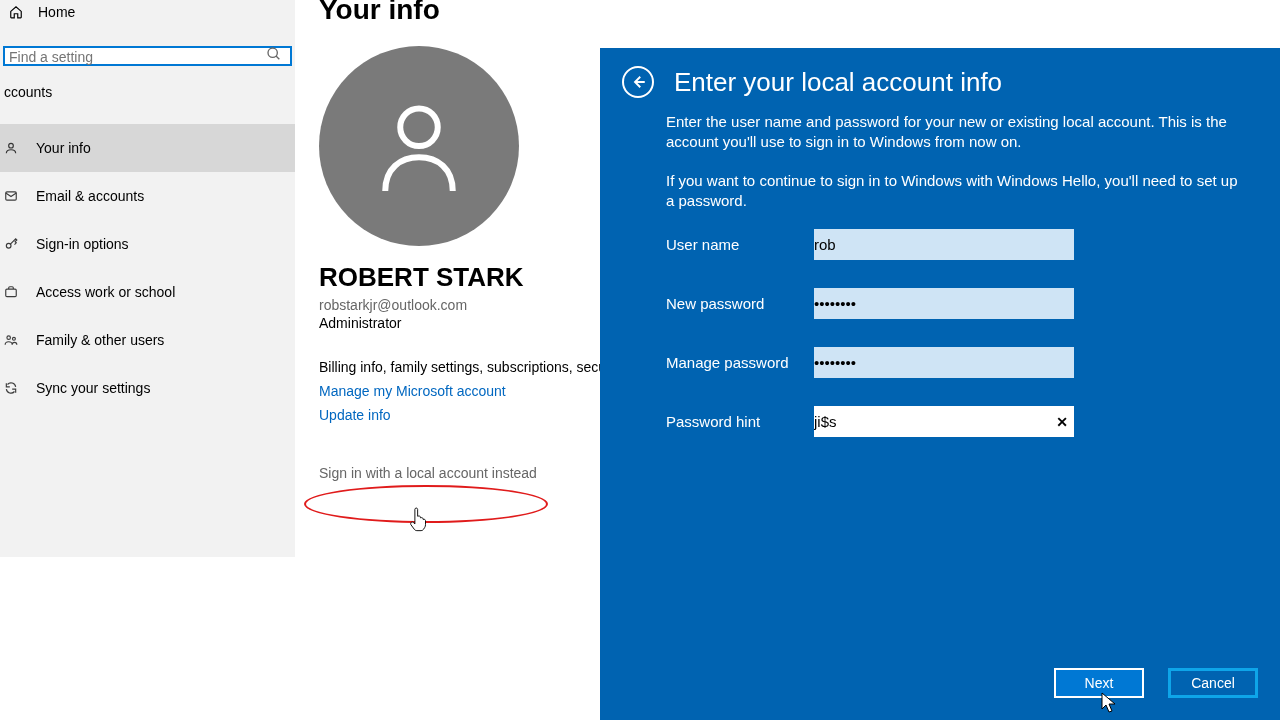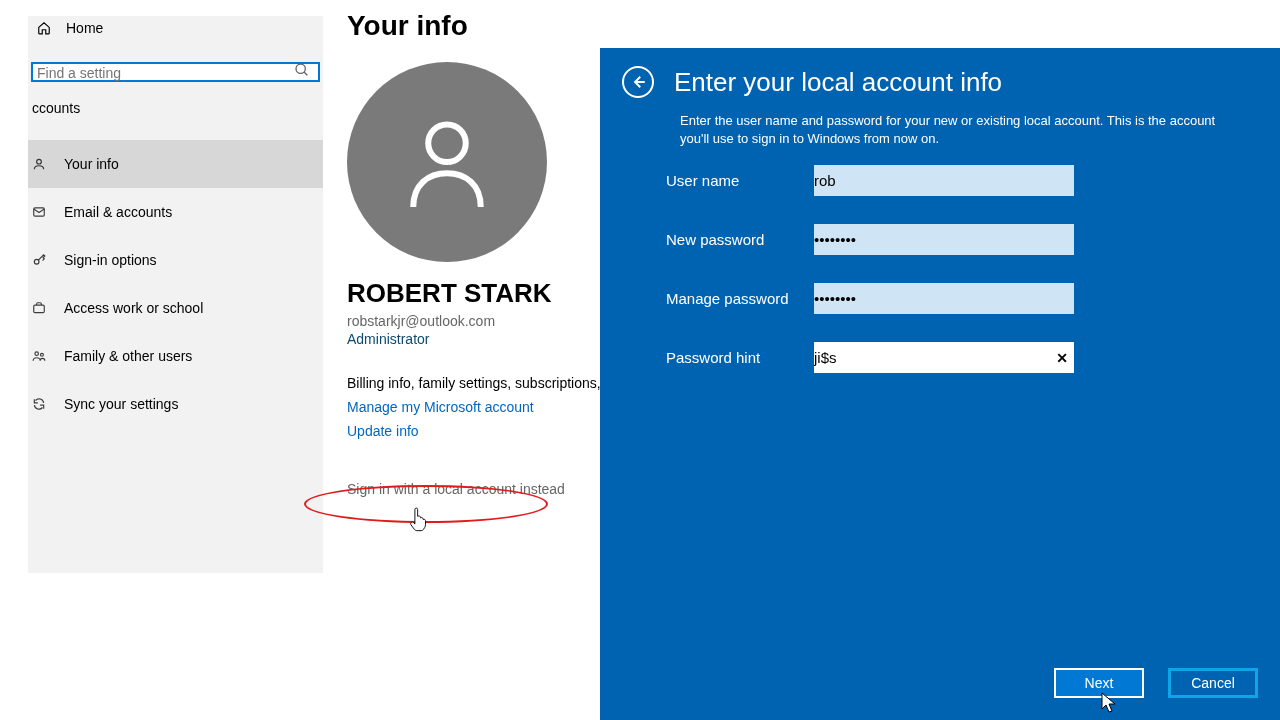--- a/index.html
+++ b/index.html
@@ -1,19 +1,19 @@
 <!DOCTYPE html>
 <html><head>
 <meta charset="utf-8">
 <style>
   * { box-sizing: border-box; margin: 0; padding: 0; font-family: "Segoe UI", sans-serif; }
   body { width: 1280px; height: 720px; overflow: hidden; background: #fff; position: relative; }
 
   
-  .settings-window { position: absolute; left: 0; top: 16px; width: 760px; height: 557px; display: flex; background:#fff;padding-left:28px; }
+  .settings-window { position: absolute; left: 0; top: 0; width: 760px; height: 557px; display: flex; background:#fff; }
   .sidebar { width: 295px; height: 557px; background: #f2f2f2; padding-top: 0; }
   .home-row { display:flex; align-items:center; gap:14px; padding:0 8px; height:24px; }
   .home-row .icon { width:16px; display:flex; justify-content:center; }
   .home-row span { font-size:14px; }
 
   .search-wrap { padding:0 3px; margin-top:22px; margin-bottom:18px; }
   .search-box { height:20px; border:2px solid #0078d4; background:#fff; position:relative; }
   .search-box input { border:none; outline:none; width:calc(100% - 30px); height:100%; padding-left:4px; font-size:14px; background:transparent; }
   .search-box .mag { position:absolute; right:8px; top:50%; transform:translateY(-50%); }
 
@@ -23,36 +23,36 @@
   .nav-item.selected { background:#d7d7d7; }
   .nav-item .icon { width:14px; display:flex; justify-content:flex-start; opacity:.75; }
 
   .content { flex:1; padding-left:24px; padding-top:0; }
   .page-title { font-size:28px; font-weight:600; margin-top:-6px; }
 
   .avatar { width:200px; height:200px; border-radius:50%; background:#7a7a7a; margin-top:20px; display:flex; align-items:center; justify-content:center; }
 
   .username-big { font-size:26px; font-weight:600; margin-top:16px; }
   .email-line { font-size:14px; color:#666; margin-top:4px; }
-  .role-line  { font-size:14px; color:#0c4a6e; margin-top:2px; }
+  .role-line  { font-size:14px; color:#000000; margin-top:2px; }
 
   .plain-line { font-size:14px; margin-top:28px; white-space:nowrap; }
   .link-line  { font-size:14px; color:#0067c0; margin-top:8px; cursor:pointer; }
   .plain-line2{ font-size:14px; margin-top:20px; white-space:nowrap; }
 
   .local-acc-link { display:inline-block; font-size:14px; color:#666; margin-top:42px; cursor:pointer; }
   .red-ring { position:absolute; border:2px solid #e01b1b; border-radius:50%/50%; width:244px; height:38px; left:304px; top:485px; pointer-events:none; }
 
   
   .dialog { position:absolute; left:600px; top:48px; right:0; bottom:0; background:#0063b1; color:#fff; padding:18px 22px 0 22px; }
   .dlg-head { display:flex; align-items:center; gap:20px; margin-bottom:14px; }
   .dlg-title { font-size:26px; font-weight:400; }
   .back-btn { width:32px; height:32px; border:2px solid #fff; border-radius:50%; display:flex; align-items:center; justify-content:center; cursor:pointer; }
 
-  .dlg-p { font-size:13px; line-height:1.35; margin-left:58px; margin-right:20px; margin-bottom:18px; }
+  .dlg-p { font-size:15px; line-height:1.35; margin-left:44px; margin-right:20px; margin-bottom:18px; }
 
   .form-row { display:flex; align-items:center; margin-left:44px; margin-bottom:28px; }
   .form-row label { width:148px; font-size:15px; }
   .inp { width:260px; height:31px; background:#cfe4f5; border:none; font-size:15px; padding:0 0; color:#000; }
   .inp.light { background:#fff; }
   .inp-wrap { position:relative; width:260px; }
   .clear-x { position:absolute; right:6px; top:50%; transform:translateY(-50%); color:#000; cursor:pointer; font-size:14px; font-weight:600; }
 
   .dlg-buttons { position:absolute; right:22px; bottom:22px; display:flex; gap:24px;padding-left:28px; }
   .btn { width:90px; height:30px; border:3px solid #0ea5e9; background:transparent; color:#fff; font-size:14px; cursor:pointer; }
@@ -176,20 +176,21 @@
   <div class="dlg-head">
     <div class="back-btn">
       <svg width="18" height="18" viewBox="0 0 24 24" fill="none" stroke="#fff" stroke-width="2.5">
           <path d="M15 5l-7 7 7 7M8 12h13"></path>
         </svg>
     </div>
     <div class="dlg-title">Enter your local account info</div>
   </div>
 
   <p class="dlg-p">Enter the user name and password for your new or existing local account. This is the account you'll use to sign in to Windows from now on.</p>
+  <p class="dlg-p">If you want to continue to sign in to Windows with Windows Hello, you'll need to set up a password.</p>
 
   <div class="form-row">
     <label>User name</label>
     <input class="inp" type="text" value="rob" style="">
   </div>
   <div class="form-row">
     <label>New password</label>
     <input class="inp" type="text" value="••••••••" style="">
   </div>
   <div class="form-row">

